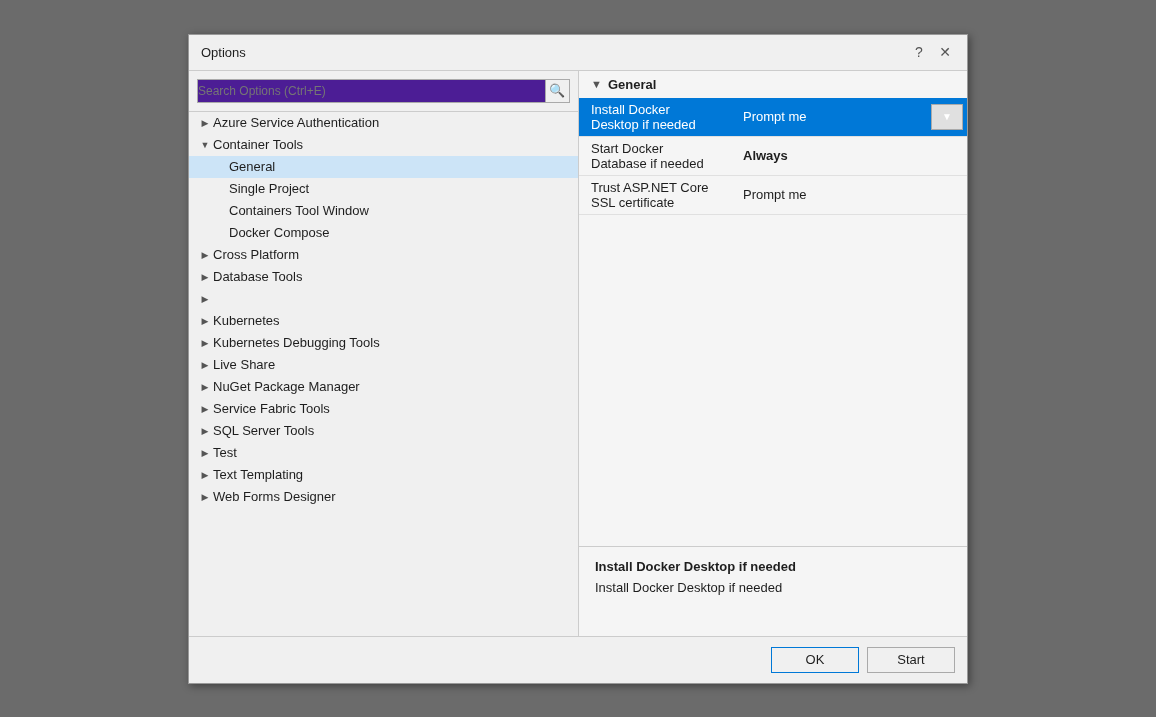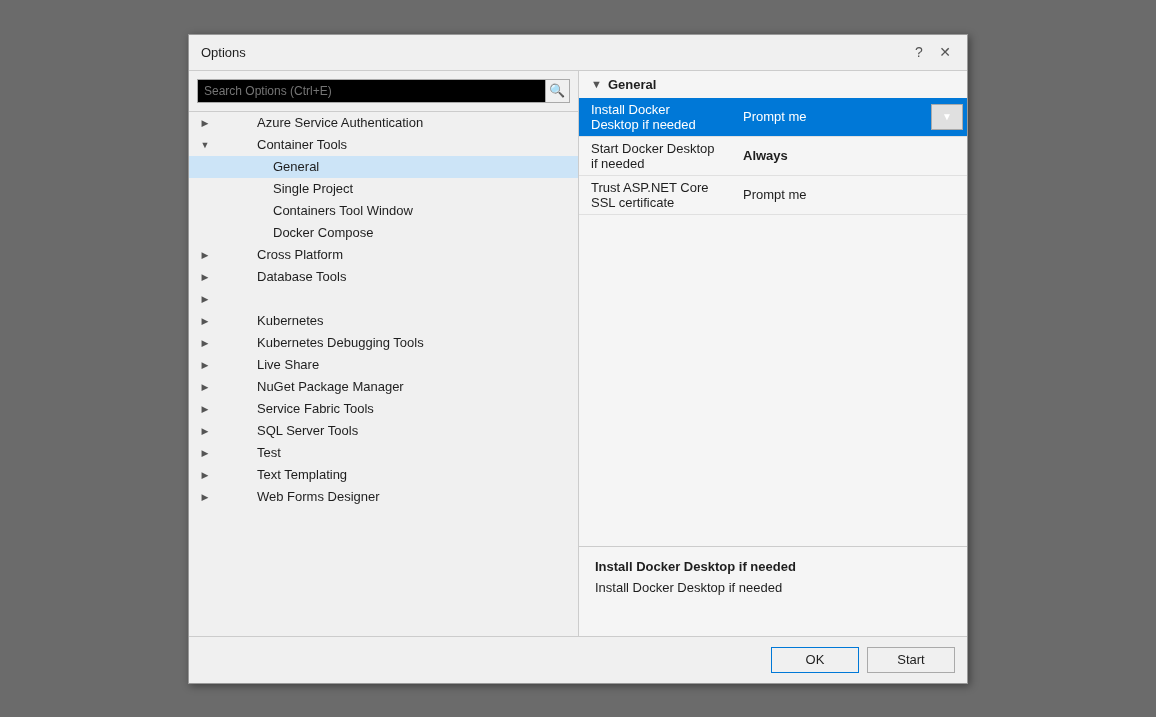--- a/index.html
+++ b/index.html
@@ -72,22 +72,22 @@
       padding: 8px 8px;
       border-bottom: 1px solid #ccc;
       display: flex;
       align-items: center;
       background: #f0f0f0;
     }
     .search-input {
       flex: 1;
       height: 24px;
       border: 1px solid #aaa;
-      background: #000000;
-      padding: 0 6px;
+      background: #4c1d95;
+      padding: 0 0;
       font-size: 12px;
       color: #888;
       outline: none;
     }
     .search-icon-btn {
       width: 24px;
       height: 24px;
       background: #f0f0f0;
       border: 1px solid #aaa;
       border-left: none;
@@ -119,21 +119,20 @@
       width: 16px;
       font-size: 9px;
       color: #555;
       flex-shrink: 0;
       display: flex;
       align-items: center;
       justify-content: center;
     }
     .tree-item .item-label {
       flex: 1;
-      margin-left: 44px;
     }
     .indent-1 { padding-left: 8px; }
     .indent-2 { padding-left: 24px; }
     .right-panel {
       flex: 1;
       display: flex;
       flex-direction: column;
       background: #f5f5f5;
     }
     .right-top {
@@ -335,21 +334,21 @@
           <tbody id="options-tbody">
 
           <tr class="row-selected">
                 <td>Install Docker Desktop if needed</td>
                 <td class="value-col">Prompt me</td>
                 <td class="dropdown-col">
                   <div class="dropdown-btn">▼</div>
                 </td>
               </tr>
               <tr>
-                <td>Start Docker Desktop if needed</td>
+                <td>Start Docker Database if needed</td>
                 <td class="value-col"><b>Always</b></td>
               </tr>
               <tr>
                 <td>Trust ASP.NET Core SSL certificate</td>
                 <td class="value-col">Prompt me</td>
               </tr>
             </tbody>
         </table>
       </div>
       <div class="right-bottom">

